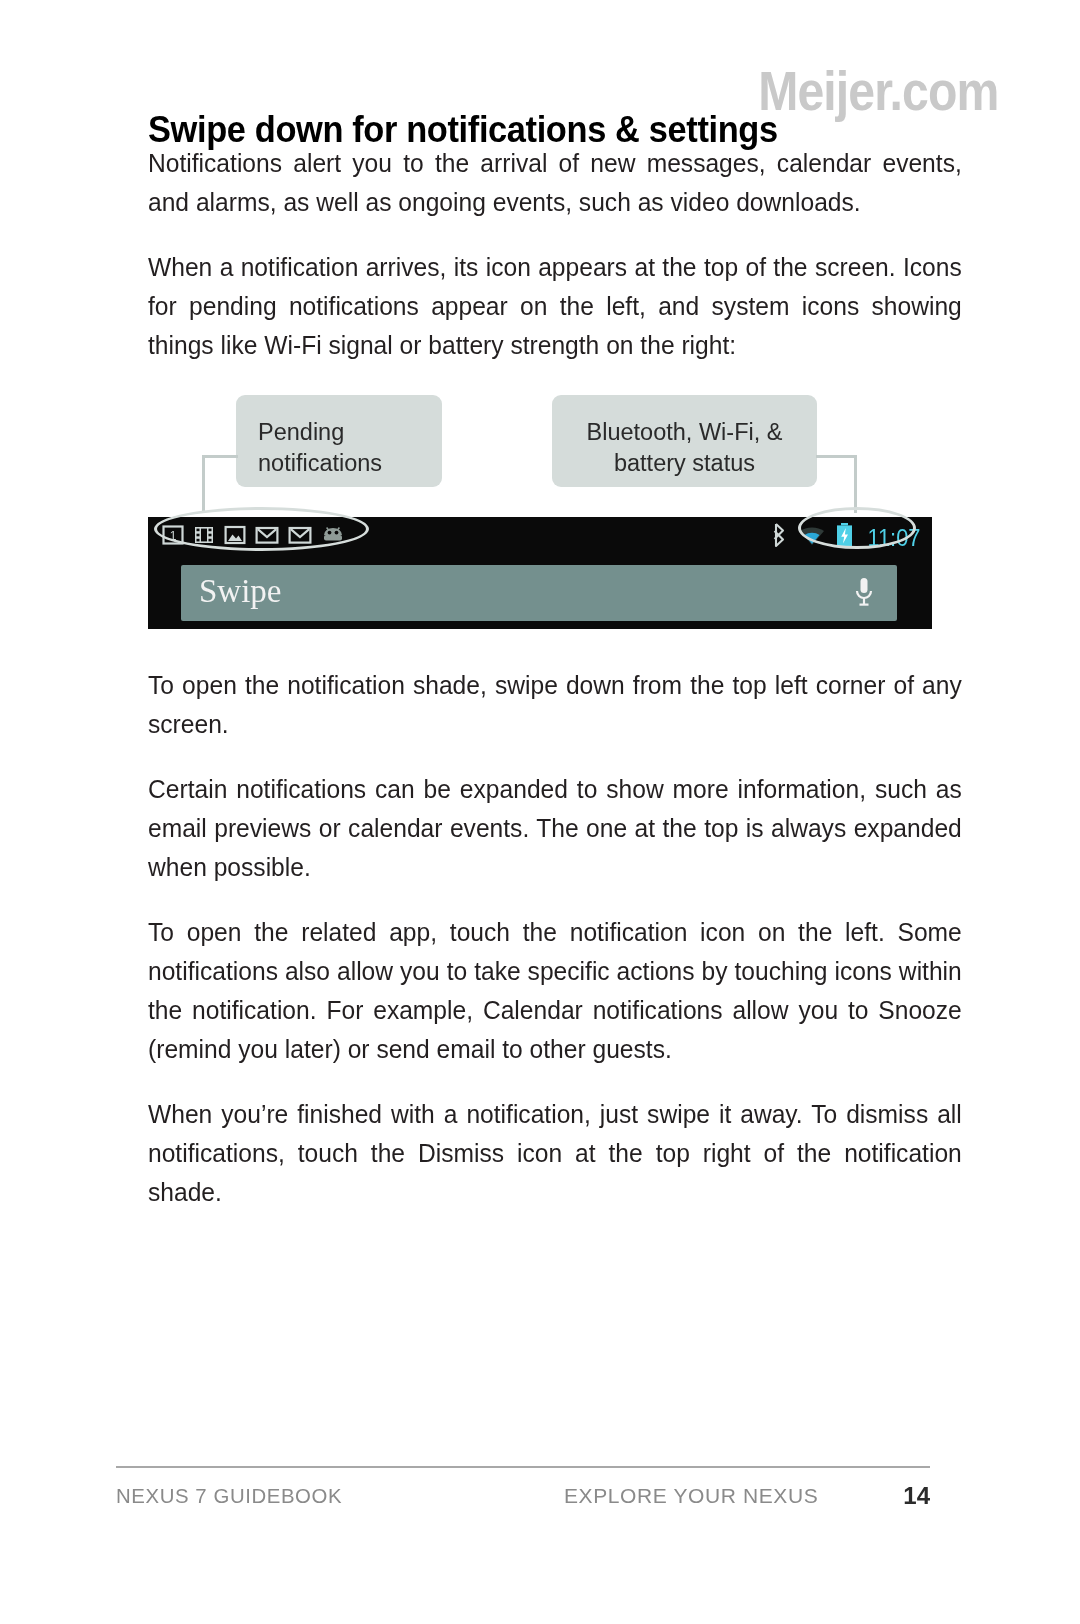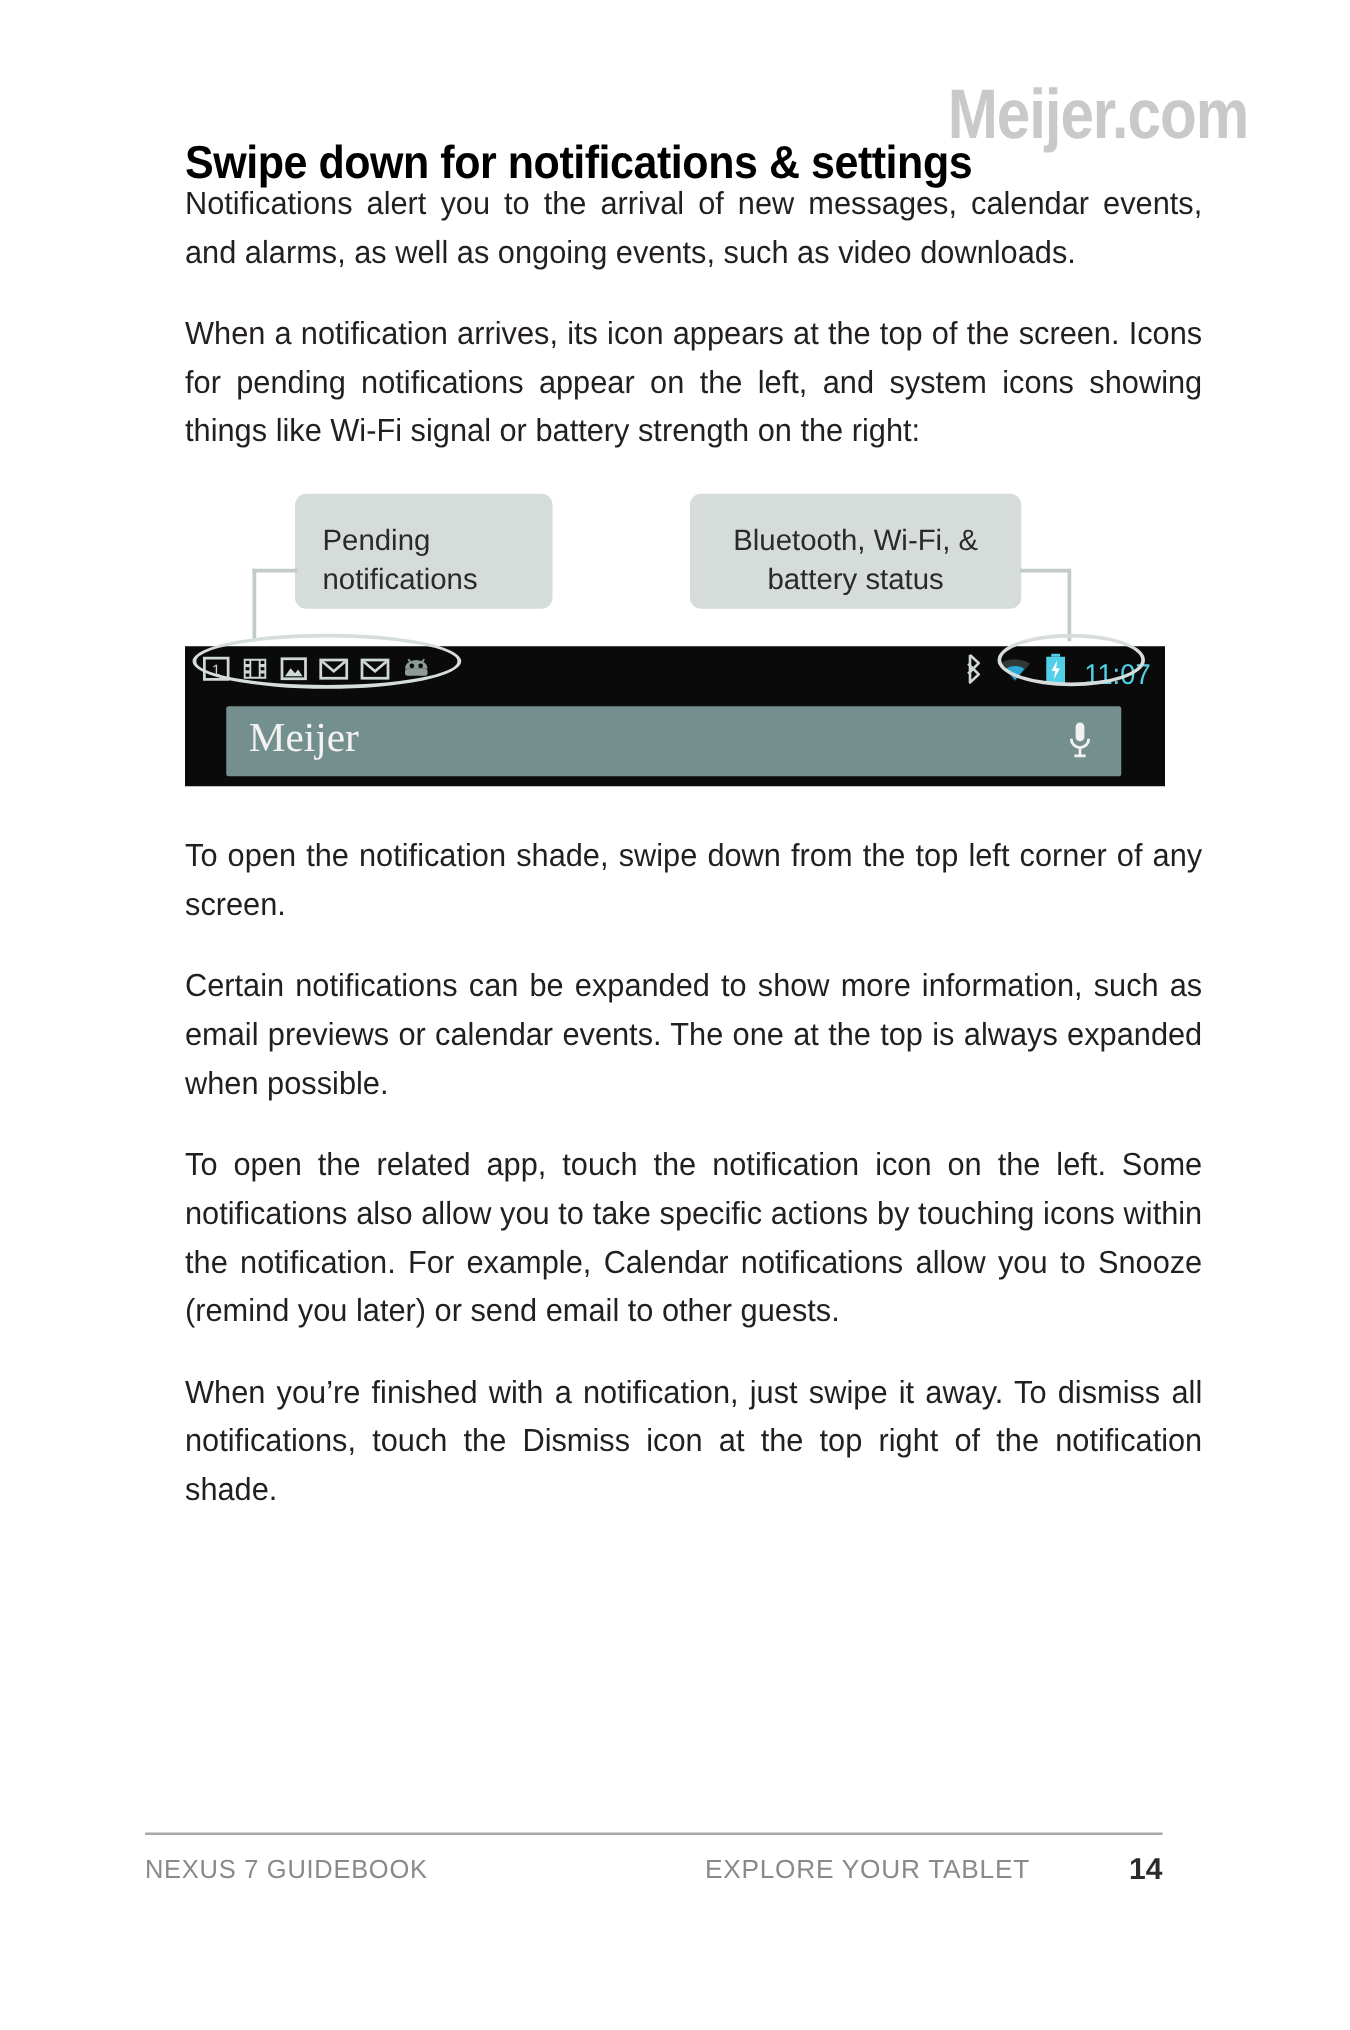--- a/index.html
+++ b/index.html
@@ -345,21 +345,21 @@
                 <rect x="6" y="1" width="7" height="2.4" fill="#4fd0e7"></rect>
                 <rect x="2" y="3.4" width="15" height="21" fill="#4fd0e7"></rect>
                 <path d="M10.8 6 L6.2 14.8 L9.2 14.8 L8 21.5 L13 12.6 L9.9 12.6 Z" fill="#ffffff"></path>
               </svg>
             </span>
             <span class="clock">11:07</span>
           </div>
         </div>
 
         <div class="searchbar">
-          <span class="google-word">Meijer</span>
+          <span class="google-word">Swipe</span>
           <span class="mic">
             <svg width="22" height="34" viewBox="0 0 22 34">
               <rect x="7.5" y="2" width="7" height="15" rx="3.5" fill="#f2f2f2"></rect>
               <path d="M4 15 a7 7 0 0 0 14 0" fill="none" stroke="#f2f2f2" stroke-width="2.2"></path>
               <line x1="11" y1="22" x2="11" y2="28" stroke="#f2f2f2" stroke-width="2.2"></line>
               <line x1="6.5" y1="28.6" x2="15.5" y2="28.6" stroke="#f2f2f2" stroke-width="2.2"></line>
             </svg>
           </span>
         </div>
       </div>
@@ -379,18 +379,18 @@
 
     <div class="para-gap"></div>
     <p class="body">When you’re finished with a notification, just swipe it away. To dismiss all notifications, touch the Dismiss icon at the top right of the notification shade.</p>
 
   </div>
 
   <div class="footer">
     <div class="footer-rule"></div>
     <div class="footer-row">
       <span class="f-left">NEXUS 7 GUIDEBOOK</span>
-      <span class="f-center">EXPLORE YOUR TABLET</span>
+      <span class="f-center">EXPLORE YOUR NEXUS</span>
       <span class="f-right">14</span>
     </div>
   </div>
 
 </div>
 
 </body></html>

